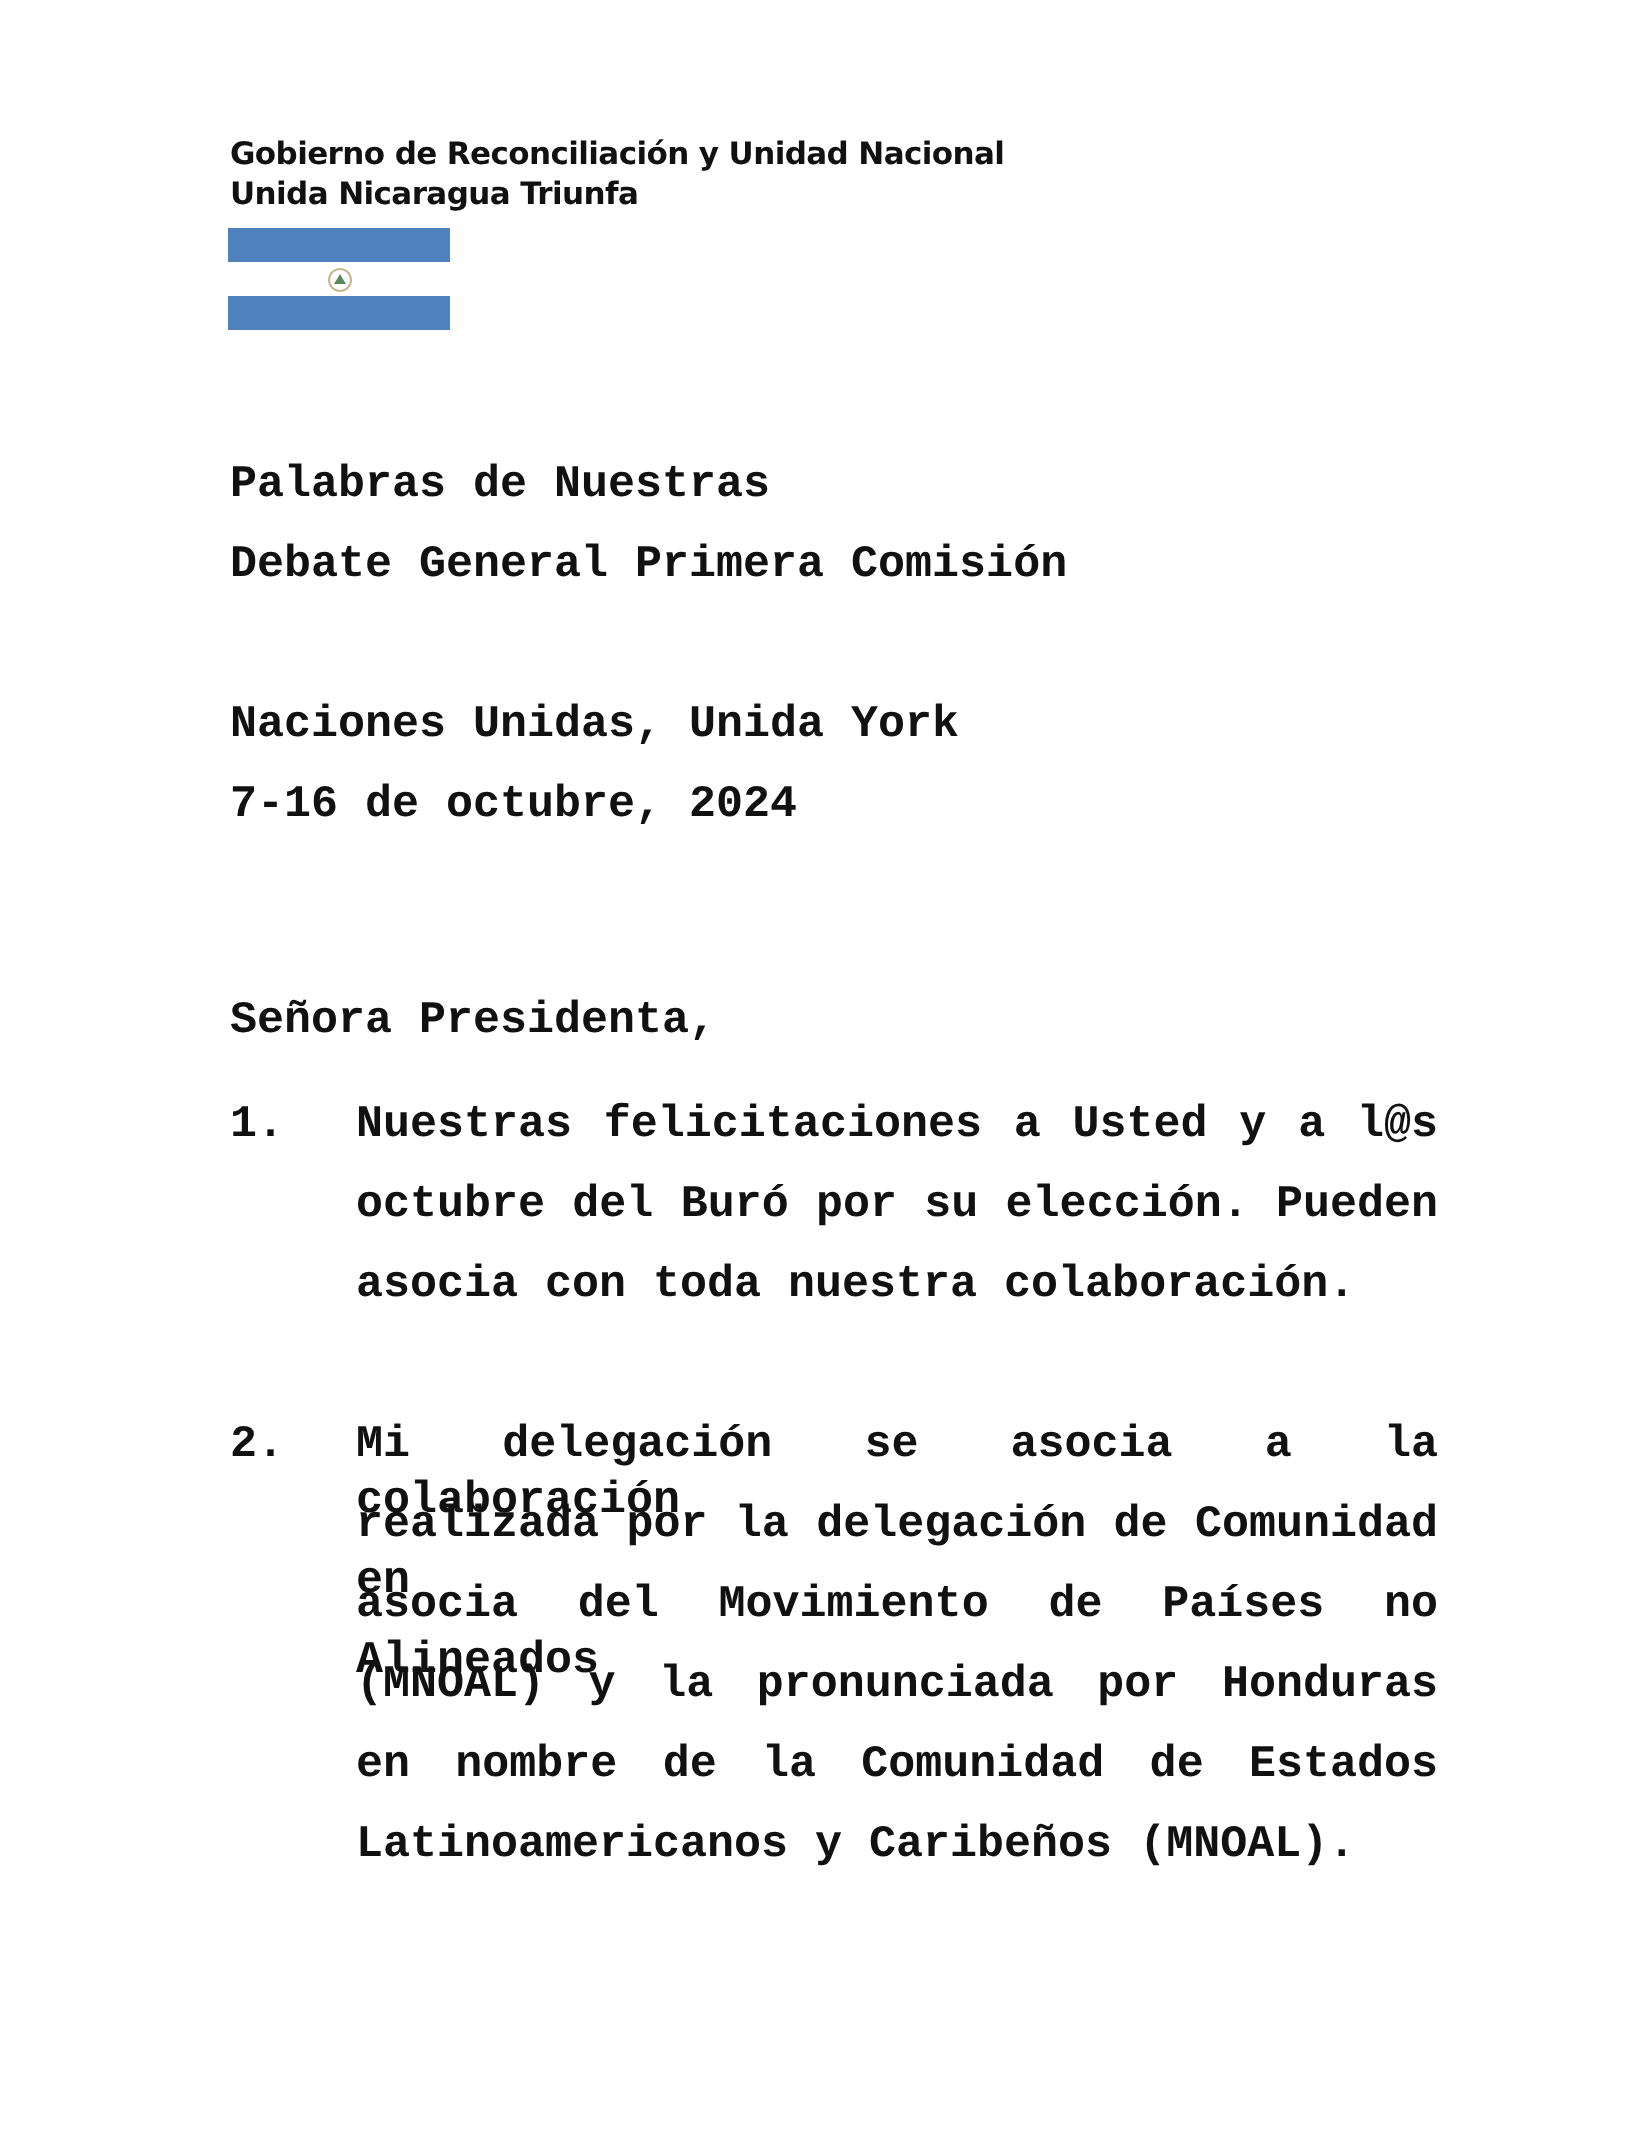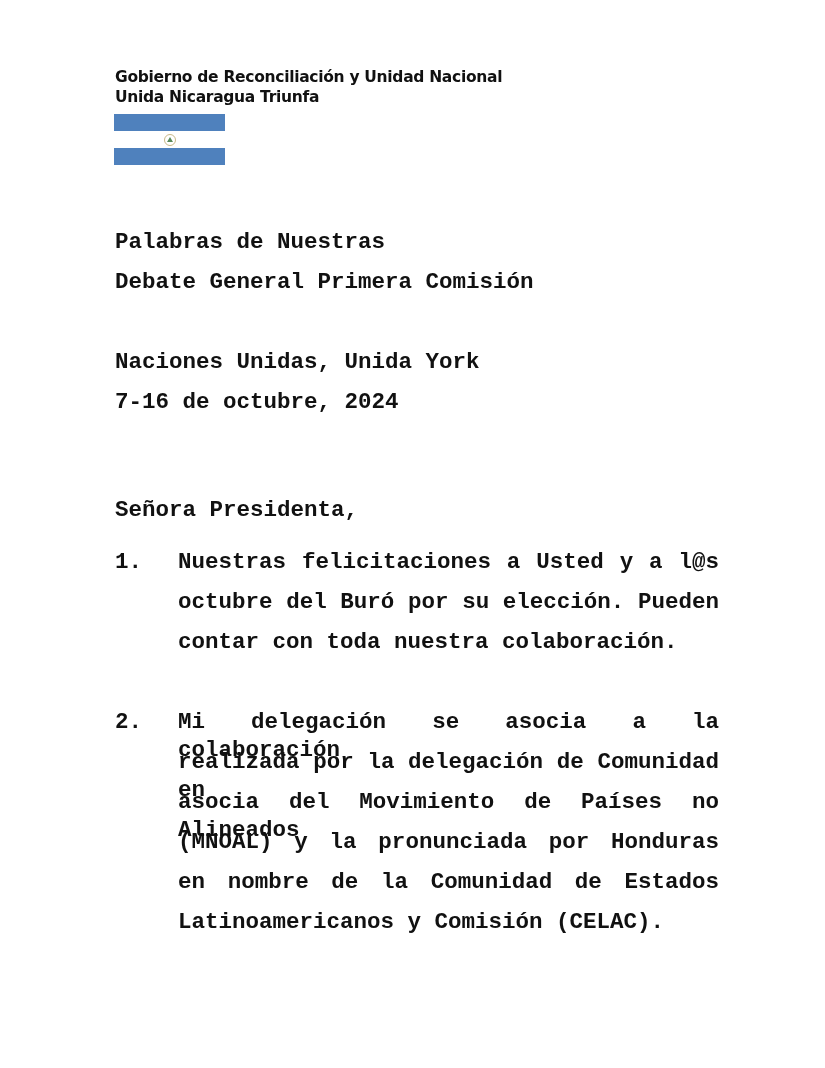--- a/index.html
+++ b/index.html
@@ -43,27 +43,27 @@
 <div class="mono line" style="top:348px;">Naciones Unidas, Unida York</div>
 <div class="mono line" style="top:388px;">7-16 de octubre, 2024</div>
 
 <div class="mono line" style="top:496px;">Señora Presidenta,</div>
 
 <div class="mono item" style="top:548px;">
   <span class="num">1.</span>
   <div class="body">
     <span class="l">Nuestras felicitaciones a Usted y a l@s</span>
     <span class="l">octubre del Buró por su elección. Pueden</span>
-    <span class="l last">contar con toda nuestra colaboración.</span>
+    <span class="l last">asocia con toda nuestra colaboración.</span>
   </div>
 </div>
 
 <div class="mono item" style="top:708px;">
   <span class="num">2.</span>
   <div class="body">
     <span class="l">Mi delegación se asocia a la colaboración</span>
     <span class="l">realizada por la delegación de Comunidad en</span>
     <span class="l">asocia del Movimiento de Países no Alineados</span>
     <span class="l">(MNOAL) y la pronunciada por Honduras</span>
     <span class="l">en nombre de la Comunidad de Estados</span>
-    <span class="l last">Latinoamericanos y Comisión (CELAC).</span>
+    <span class="l last">Latinoamericanos y Caribeños (MNOAL).</span>
   </div>
 </div>
 
 </body></html>

